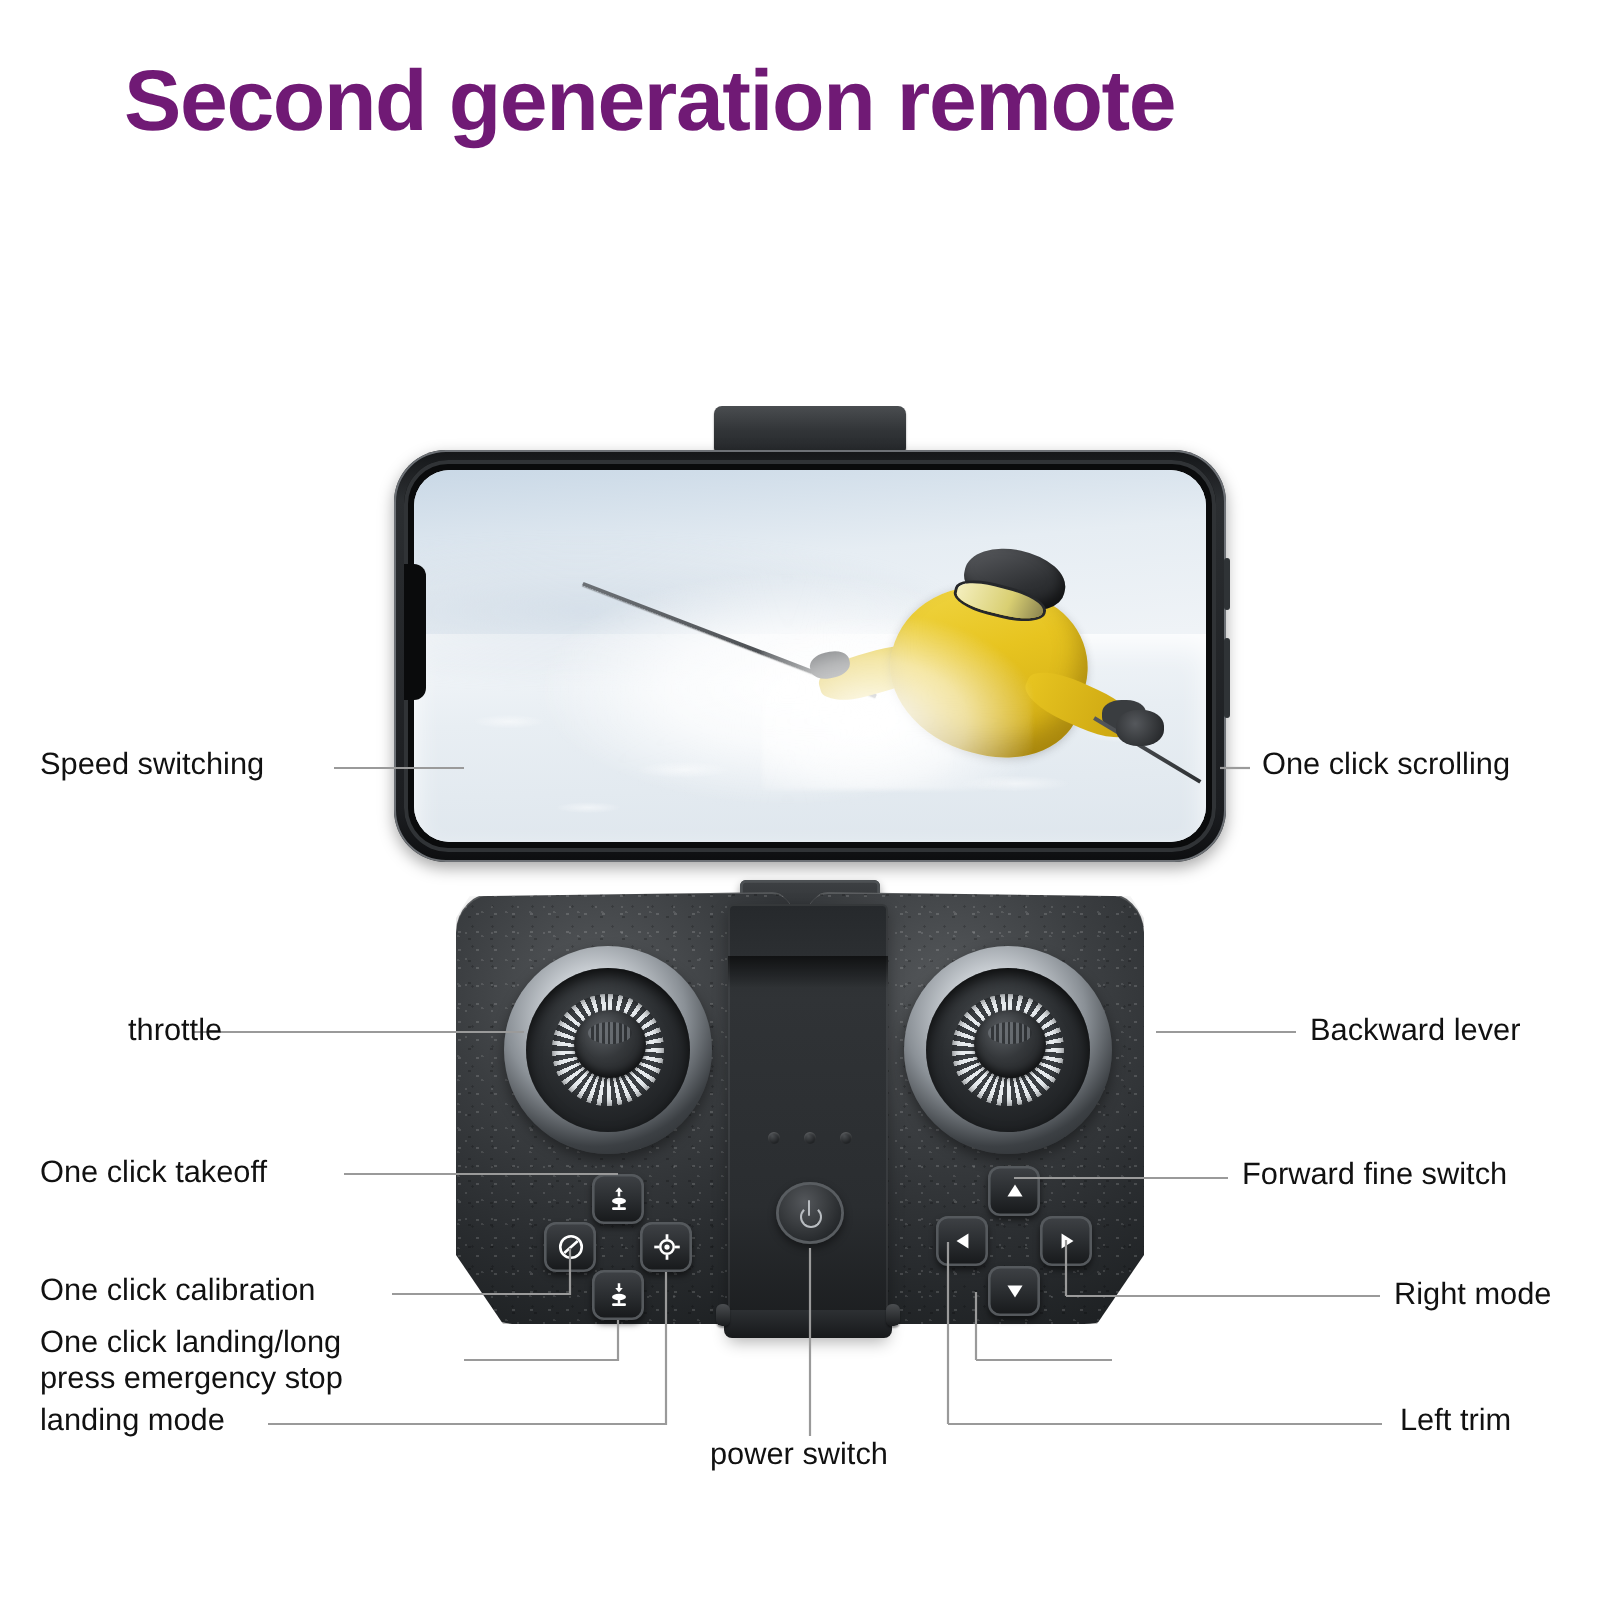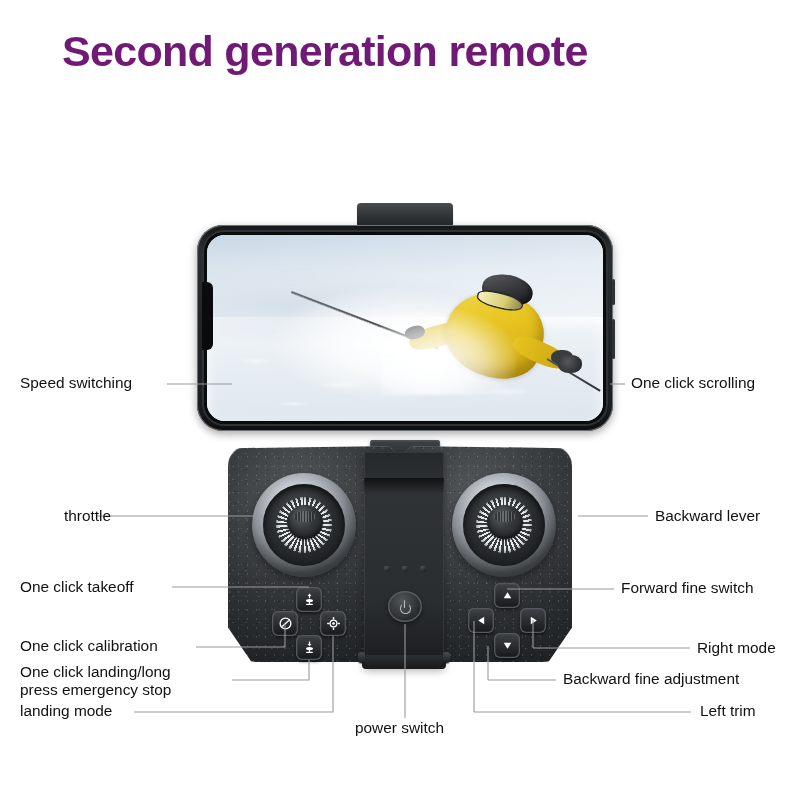--- a/index.html
+++ b/index.html
@@ -328,17 +328,16 @@
   <div class="label" style="left:20px;top:578px;">One click takeoff</div>
   <div class="label" style="left:20px;top:637px;">One click calibration</div>
   <div class="label" style="left:20px;top:663px;">One click landing/long
 press emergency stop</div>
   <div class="label" style="left:20px;top:702px;">landing mode</div>
 
   <div class="label r" style="left:631px;top:374px;">One click scrolling</div>
   <div class="label r" style="left:655px;top:507px;">Backward lever</div>
   <div class="label r" style="left:621px;top:579px;">Forward fine switch</div>
   <div class="label r" style="left:697px;top:639px;">Right mode</div>
-  <div class="label r" style="left:563px;top:670px;">Backward fine adjustment</div>
   <div class="label r" style="left:700px;top:702px;">Left trim</div>
 
   <div class="label" style="left:355px;top:719px;">power switch</div>
 </div>
 
 </body></html>

